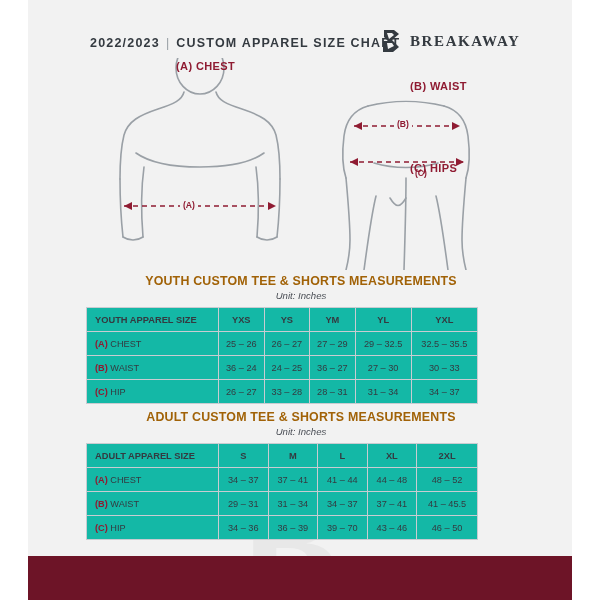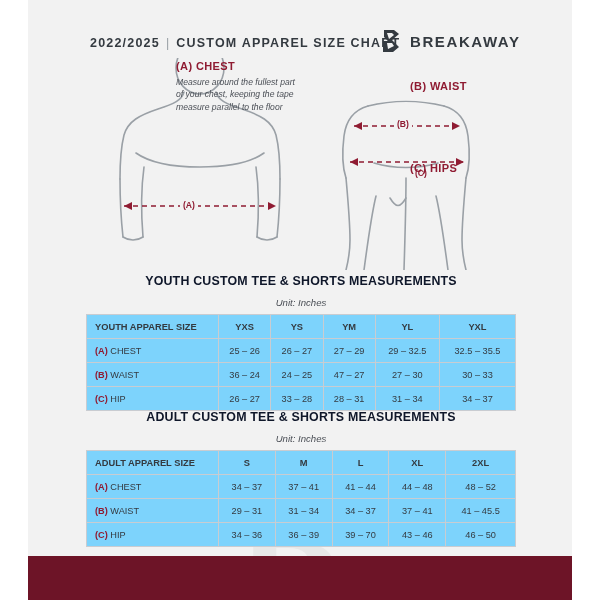--- a/index.html
+++ b/index.html
@@ -5,60 +5,60 @@
   html,body{margin:0;padding:0;background:#000;}
   body{width:600px;height:600px;overflow:hidden;font-family:"Liberation Sans",sans-serif;}
   .page{position:relative;width:600px;height:600px;background:#ffffff;}
   .sheet{position:absolute;left:28px;top:0;width:544px;height:600px;background:#f2f2f2;overflow:hidden;}
   .watermark{position:absolute;left:210px;top:470px;font-family:"Liberation Serif",serif;font-size:150px;color:#e8e8e8;font-weight:bold;line-height:1;user-select:none;}
 
   
   .header{position:absolute;left:0;top:14px;width:544px;height:42px;}
   .hdr-text{position:absolute;left:62px;top:22px;font-size:12.5px;letter-spacing:1.2px;font-weight:bold;color:#343a40;}
   .hdr-sep{color:#9aa0a6;padding:0 6px;font-weight:normal;}
-  .brand{position:absolute;left:352px;top:14px;display:flex;align-items:center;gap:8px;}
+  .brand{position:absolute;left:352px;top:14px;display:flex;align-items:center;gap:8px;font-family:Liberation Serif, serif;}
   .brand-name{font-size:15px;letter-spacing:1.6px;font-weight:bold;color:#343a40;}
 
   
   .figwrap{position:absolute;left:0;top:58px;width:544px;height:212px;}
   .fig-svg{position:absolute;left:40px;top:0;}
 
   .note{position:absolute;width:112px;}
   .note-title{font-size:11px;font-weight:bold;color:#8f1b32;letter-spacing:.4px;margin-bottom:4px;}
   .note-body{font-size:8.6px;line-height:1.45;color:#4b4f56;font-style:italic;}
   .note-chest{left:148px;top:2px;width:120px;}
   .note-waist{left:382px;top:22px;width:124px;}
   .note-hips{left:382px;top:104px;width:124px;}
 
   .lbl{position:absolute;font-size:8.6px;font-weight:bold;color:#8f1b32;background:#f2f2f2;padding:0 3px;}
 
   
   .sect{position:absolute;left:58px;width:430px;}
-  .sect-title{text-align:center;font-size:12.4px;font-weight:bold;color:#0f172a;letter-spacing:.2px;}
-  .sect-sub{text-align:center;font-size:9.6px;font-style:italic;color:#4b4f56;margin-top:9px;margin-bottom:6px;}
-  table{border-collapse:collapse;width:430px;background:#7dd3fc;}
+  .sect-title{text-align:center;font-size:12.4px;font-weight:bold;color:#a16207;letter-spacing:.2px;}
+  .sect-sub{text-align:center;font-size:9.6px;font-style:italic;color:#4b4f56;margin-top:2px;margin-bottom:6px;}
+  table{border-collapse:collapse;width:392px;background:#14b8a6;}
   th,td{border:1px solid #c9ccd1;font-size:9.2px;color:#343a40;height:21px;text-align:center;}
   th.rowhead,td.rowhead{text-align:left;padding-left:8px;width:122px;}
   th{font-weight:bold;}
   thead th{font-size:9.3px;}
   .mark{color:#8f1b32;font-weight:bold;}
 
   .footer{position:absolute;left:0;bottom:0;width:544px;height:44px;background:#6d1427;}
 </style>
 </head>
 <body>
 
 <div class="page">
   <div class="sheet">
 
     <div class="watermark">B</div>
 
     <div class="header">
       <div class="hdr-text">
-        <span>2022/2025</span><span class="hdr-sep">|</span><span>CUSTOM APPAREL SIZE CHART</span>
+        <span>2022/2023</span><span class="hdr-sep">|</span><span>CUSTOM APPAREL SIZE CHART</span>
       </div>
       <div class="brand">
         <svg width="22" height="26" viewBox="0 0 22 26">
           <path d="M4 2 L14 2 L19 6 L12 12 L19 19 L13 24 L3 24 L3 13 L8 13 L4 9 Z" fill="#343a40"></path>
           <path d="M7 5 L12 5 L14 7 L9 11 Z" fill="#f2f2f2"></path>
           <path d="M7 15 L12 15 L14 18 L8 21 Z" fill="#f2f2f2"></path>
         </svg>
         <span class="brand-name">BREAKAWAY</span>
       </div>
     </div>
@@ -104,21 +104,20 @@
           <polygon points="396,104 388,100 388,108"></polygon>
         </g>
       </svg>
 
       <div class="lbl" style="left:152px;top:142px;">(A)</div>
       <div class="lbl" style="left:366px;top:61px;">(B)</div>
       <div class="lbl" style="left:384px;top:110px;">(C)</div>
 
       <div class="note note-chest">
         <div class="note-title">(A) CHEST</div>
-        <div class="note-body">Measure around the fullest part of your chest, keeping the tape measure parallel to the floor</div>
       </div>
       <div class="note note-waist">
         <div class="note-title">(B) WAIST</div>
       </div>
       <div class="note note-hips">
         <div class="note-title">(C) HIPS</div>
       </div>
     </div>
 
     <div class="sect" style="top:274px;">
@@ -141,21 +140,21 @@
             <td>25 – 26</td>
             <td>26 – 27</td>
             <td>27 – 29</td>
             <td>29 – 32.5</td>
             <td>32.5 – 35.5</td>
           </tr>
           <tr>
             <td class="rowhead"><span class="mark">(B)</span> <span>WAIST</span></td>
             <td>36 – 24</td>
             <td>24 – 25</td>
-            <td>47 – 27</td>
+            <td>36 – 27</td>
             <td>27 – 30</td>
             <td>30 – 33</td>
           </tr>
           <tr>
             <td class="rowhead"><span class="mark">(C)</span> <span>HIP</span></td>
             <td>26 – 27</td>
             <td>33 – 28</td>
             <td>28 – 31</td>
             <td>31 – 34</td>
             <td>34 – 37</td>

